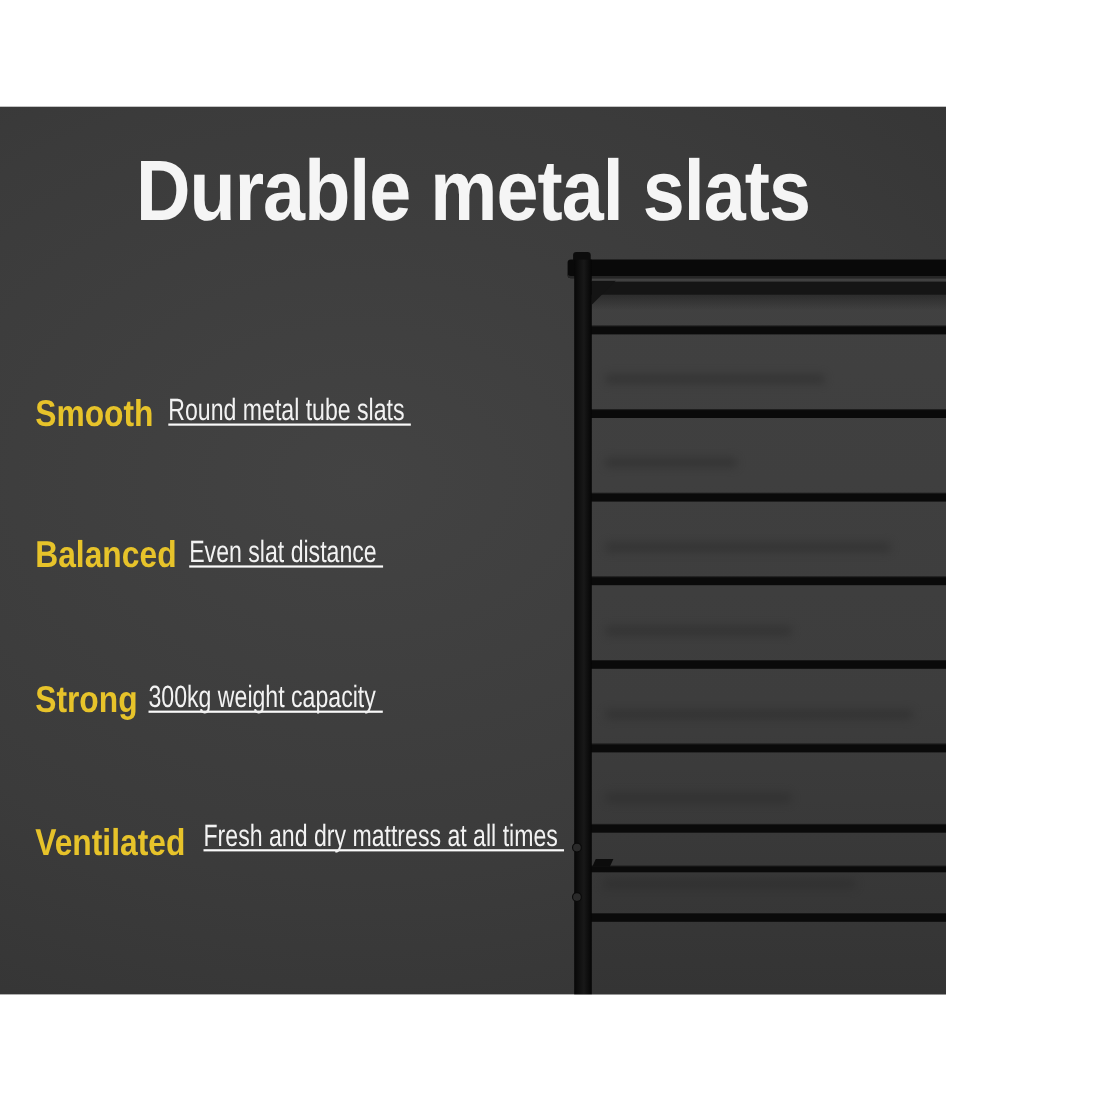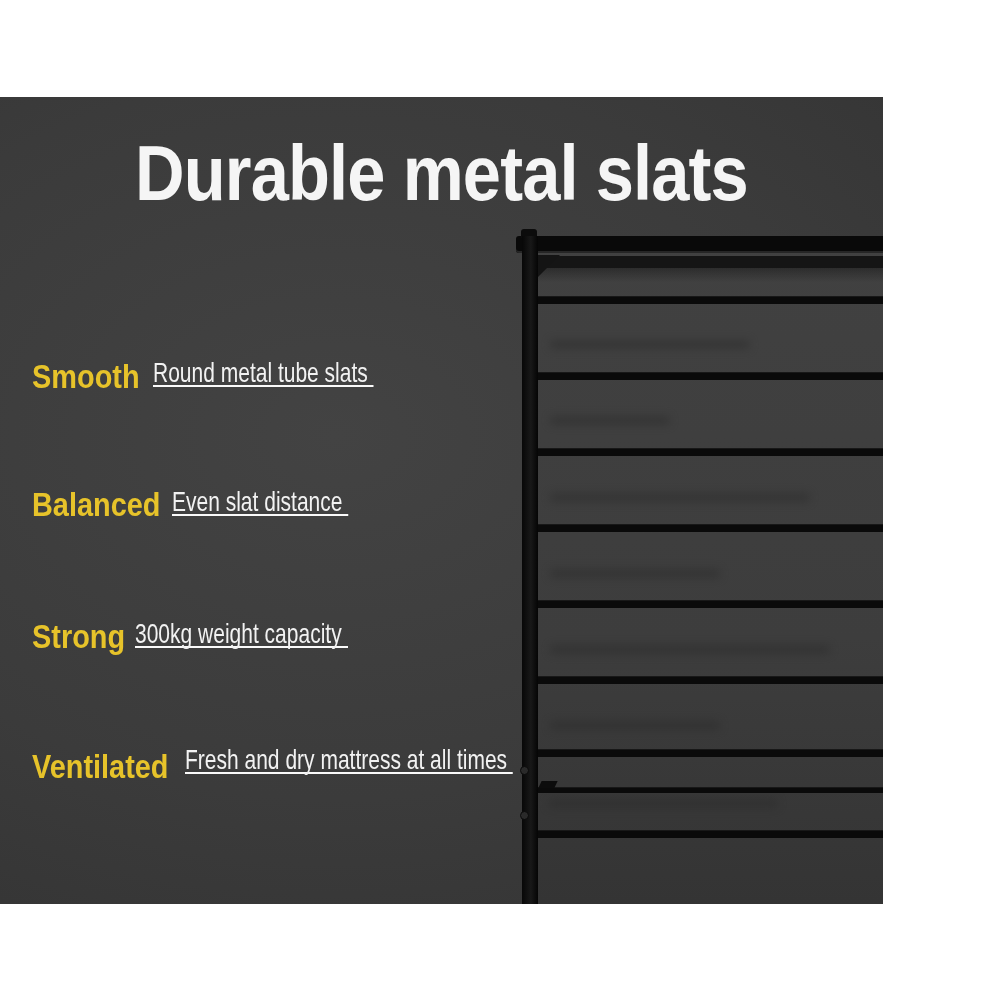--- a/index.html
+++ b/index.html
@@ -6,21 +6,20 @@
   .page{
     position:relative;width:1000px;height:1000px;margin:0 auto;
     background:#ffffff;overflow:hidden;
     font-family:"Liberation Sans","DejaVu Sans",sans-serif;
   }
   
   .panel{
     position:absolute;left:0;top:97px;width:860px;height:807px;
     background:radial-gradient(ellipse 130% 100% at 38% 42%, #434343 0%, #3b3b3b 45%, #2d2d2d 100%);
     overflow:hidden;
-    padding-left:23px;
   }
   
   .title{
     position:absolute;left:0;right:0;top:37px;margin:0;
     text-align:center;color:#f5f5f5;
     font-size:78px;font-weight:bold;letter-spacing:-1px;line-height:78px;
     transform:scaleX(.88);transform-origin:50% 50%;white-space:nowrap;
   }
   
   .flabel{

